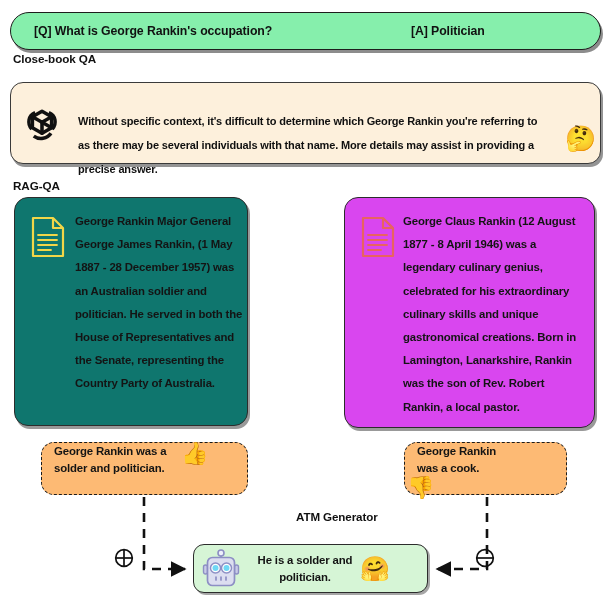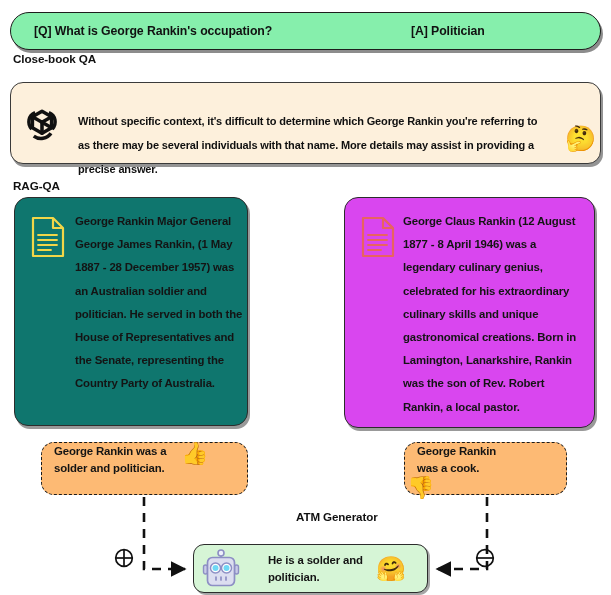--- a/index.html
+++ b/index.html
@@ -206,27 +206,28 @@
     align-items: center;
     box-shadow: 2px 2px 0 rgba(0,0,0,0.35);
   }
   #robot-icon {
     width: 38px;
     height: 40px;
     margin-left: 8px;
     flex: none;
   }
   #generator-text {
-    margin-left: 28px;
+    margin-left: 12px;
     width: 106px;
     font-size: 11.4px;
     font-weight: bold;
     line-height: 17px;
     color: #141414;
     letter-spacing: -0.15px;
+    text-align: center;
   }
   #hug-emoji {
     font-size: 24px;
     line-height: 1;
     margin-left: 2px;
   }
 
   
   .op-glyph {
     position: absolute;

